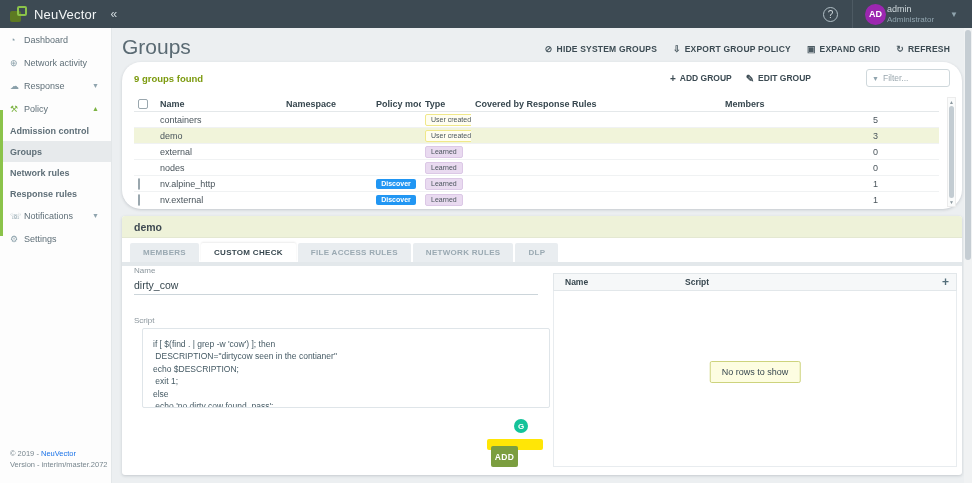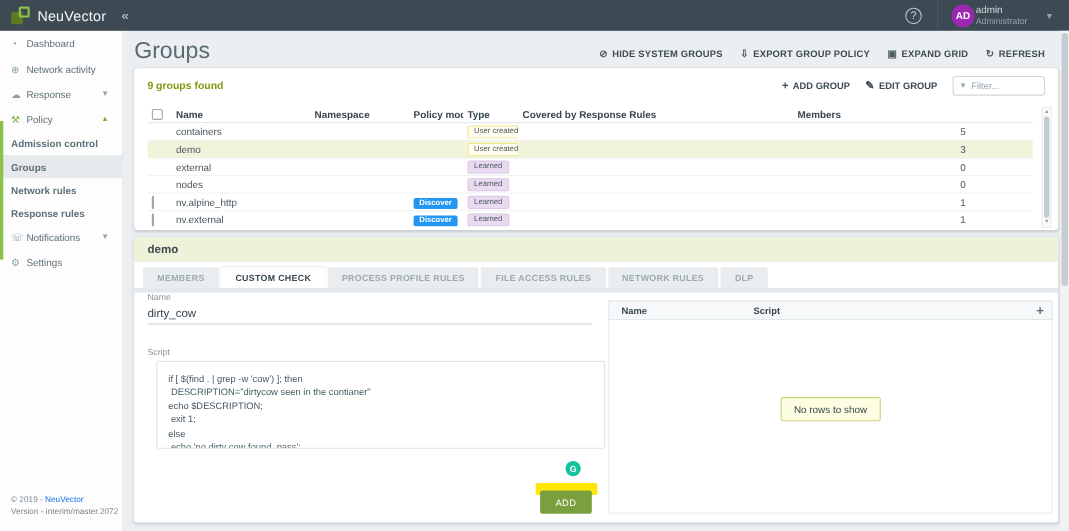--- a/index.html
+++ b/index.html
@@ -40,30 +40,30 @@
   #side-footer a { color:#1a73e8; text-decoration:none; cursor:pointer; }
 
   
   #content { position:absolute; left:112px; top:28px; width:852px; height:455px; }
   #page-title { position:absolute; left:10px; top:7px; font-size:21px; color:#5a6a73; font-weight:400; }
   #page-actions { position:absolute; right:14px; top:16px; display:flex; gap:16px; }
   .pg-action { font-size:8.5px; font-weight:bold; color:#3c4b53; letter-spacing:.2px; display:flex; align-items:center; gap:4px; cursor:pointer; }
   .pg-action .aicon { font-size:9px; color:#4c5b63; }
 
   .card { position:absolute; background:#fff; border-radius:3px; box-shadow:0 1px 3px rgba(60,70,80,.22); }
-  #groups-card { left:10px; top:34px; width:840px; height:147px; }
+  #groups-card { left:10px; top:34px; width:840px; height:147px;border-radius:19px; }
   #detail-card { left:10px; top:188px; width:840px; height:259px; }
 
   
   #groups-count { position:absolute; left:12px; top:11px; font-size:9.5px; font-weight:bold; color:#7c9a0e; }
   #grid-toolbar { position:absolute; right:12px; top:7px; display:flex; align-items:center; gap:14px; }
   .tool-btn { font-size:8.5px; font-weight:bold; color:#3c4b53; display:flex; align-items:center; gap:4px; cursor:pointer; }
   .tool-btn .aicon { font-size:10px; }
   #filter-box { width:84px; height:18px; border:1px solid #cfd8dc; border-radius:3px; background:#fff;
-                display:flex; align-items:center; padding:0 5px; gap:4px; }
+                display:flex; align-items:center; padding:0 5px; gap:4px;margin-left:41px; }
   #filter-box .funnel { font-size:7px; color:#90a4ae; }
   #filter-input { border:none; outline:none; width:60px; font-size:8.5px; color:#546e7a; font-family:"Liberation Sans",sans-serif; }
   #filter-input::placeholder { color:#9aa7ae; }
 
   #grid { position:absolute; left:12px; top:35px; width:805px; height:110px; overflow:hidden; }
   .grow { display:grid; grid-template-columns:22px 126px 90px 49px 50px 250px 148px 1fr;
           height:16px; align-items:center; border-bottom:1px solid #f0f2f3; font-size:9px; color:#4a555c; }
   .grow.header { height:15px; font-weight:bold; color:#37474f; font-size:9px; border-bottom:1px solid #e4e8ea; }
   .gcell { padding-left:4px; overflow:hidden; white-space:nowrap; }
   .cb { width:10px; height:10px; border:1px solid #9aa7ae; border-radius:2px; background:#fff; margin-left:4px; cursor:pointer; }
@@ -92,22 +92,22 @@
                 padding-bottom:3px; font-family:"Liberation Sans",sans-serif; }
   #script-area { position:absolute; left:20px; top:112px; width:408px; height:80px; border:1px solid #dfe5e9;
                  border-radius:2px; background:#fff; resize:none; outline:none; padding:9px 10px;
                  font-size:8.5px; line-height:12.4px; color:#455a64; font-family:"Liberation Sans",sans-serif;
                  white-space:pre; overflow:hidden; }
   #grammarly { position:absolute; left:392px; top:203px; width:14px; height:14px; border-radius:50%;
                background:#15c39a; color:#fff; font-size:8px; font-weight:bold; display:flex;
                align-items:center; justify-content:center; cursor:pointer; }
   #hl-yellow { position:absolute; left:365px; top:223px; width:56px; height:11px; background:#ffe606;
                border-radius:2px; z-index:1; }
-  #add-btn { position:absolute; left:369px; top:230px; width:47px; height:21px; background:#7b9e3f; border:none;
-             border-radius:2px; color:#fff; font-size:8.5px; font-weight:normal; letter-spacing:.4px;
+  #add-btn { position:absolute; left:369px; top:230px; width:27px; height:21px; background:#7b9e3f; border:none;
+             border-radius:2px; color:#fff; font-size:8.5px; font-weight:bold; letter-spacing:.4px;
              cursor:pointer; z-index:2; font-family:"Liberation Sans",sans-serif; }
 
   #rt-header { position:absolute; left:431px; top:57px; width:404px; height:18px; background:#f6f8f9;
                border:1px solid #e2e7ea; display:flex; align-items:center; }
   #rt-header .rt-col { font-size:8.5px; font-weight:bold; color:#37474f; }
   #rt-col-name { margin-left:11px; width:120px; }
   #rt-plus { position:absolute; right:7px; top:1px; font-size:12px; font-weight:bold; color:#546e7a; cursor:pointer; }
   #rt-body { position:absolute; left:431px; top:75px; width:404px; height:176px; background:#fff;
              border:1px solid #e8ecef; border-top:none; }
   #empty-box { position:absolute; left:50%; top:70px; transform:translateX(-50%); background:#fdfde1;
@@ -292,21 +292,20 @@
       <span class="thumb"></span>
       <span class="sarrow" style="bottom:1px">▼</span>
     </div>
   </div>
 
   <div class="card" id="detail-card">
     <div id="detail-header">demo</div>
     <div id="tabs">
         <div class="tab">MEMBERS</div>
         <div class="tab active">CUSTOM CHECK</div>
-        <div class="tab">PROCESS PROFILE RULES</div>
         <div class="tab">FILE ACCESS RULES</div>
         <div class="tab">NETWORK RULES</div>
         <div class="tab">DLP</div>
       </div>
     <div id="tabbar"></div>
 
     <div class="fld-label" style="left:12px; top:50px">Name</div>
     <input id="name-value" value="dirty_cow" style="">
     <div class="fld-label" style="left:12px; top:100px">Script</div>
     <textarea id="script-area" spellcheck="false" style="">if [ $(find . | grep -w 'cow') ]; then

